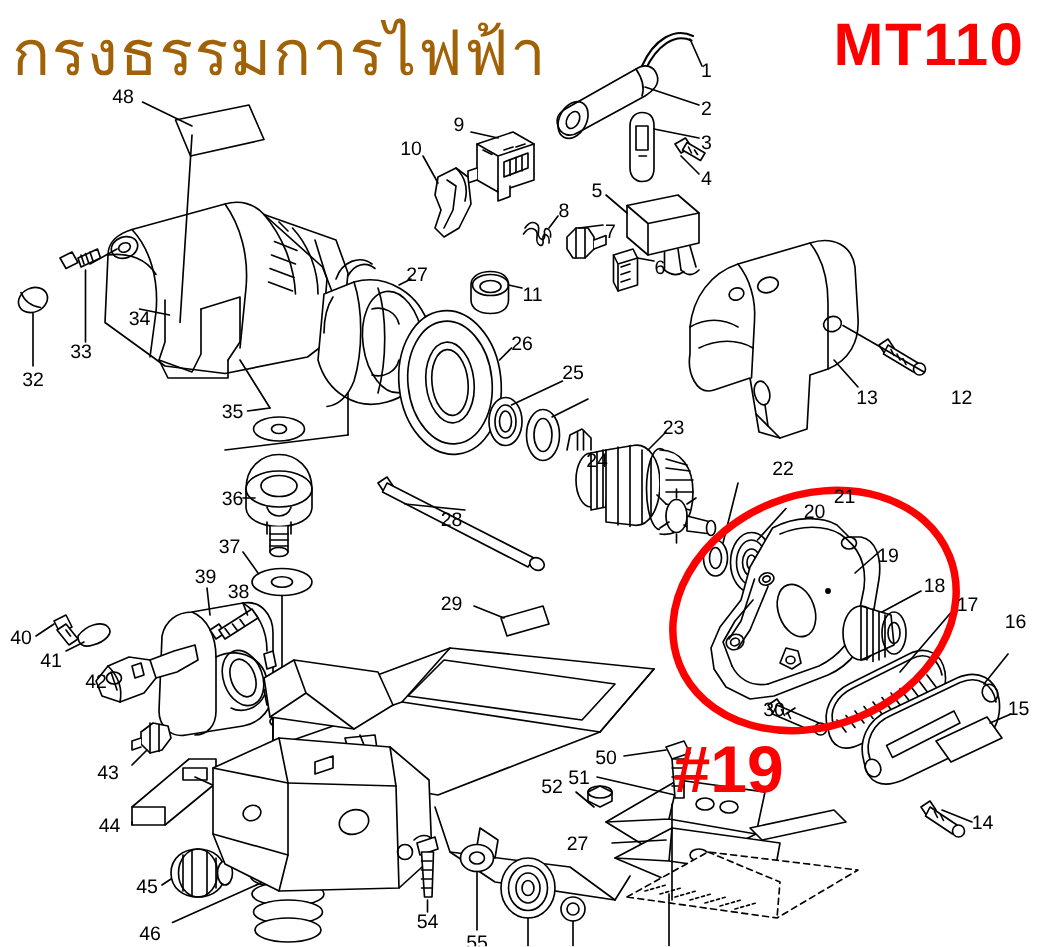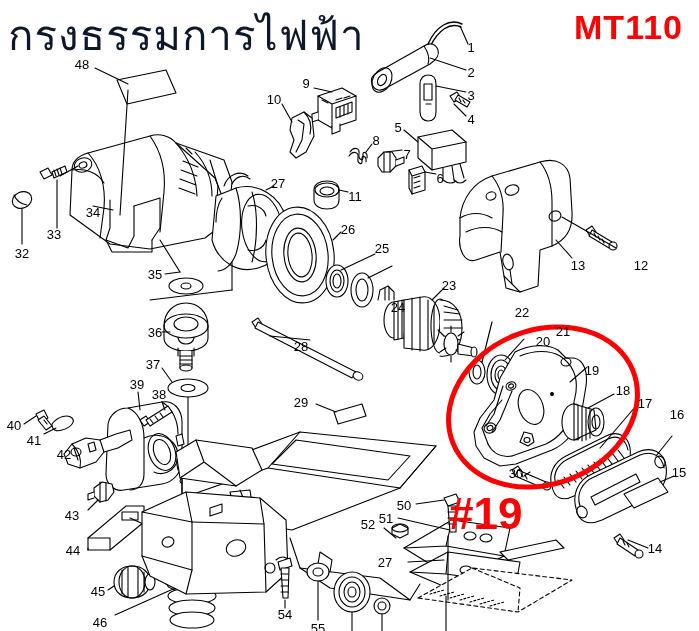--- a/index.html
+++ b/index.html
@@ -24,32 +24,32 @@
     width: 699px;
     height: 631px;
   }
   .wm {
     position: absolute;
     left: 8px;
     top: 2px;
     font-family: "DejaVu Sans", sans-serif;
     font-size: 42px;
     letter-spacing: 1px;
-    color: #0f172a;
+    color: #a16207;
     white-space: nowrap;
     user-select: none;
     pointer-events: none;
   }
   .model-title {
     position: absolute;
     right: 16px;
     top: 8px;
     font-family: "Liberation Sans", sans-serif;
     font-weight: bold;
-    font-size: 34px;
+    font-size: 40px;
     letter-spacing: 1px;
     color: #fe0000;
   }
   .hl-label {
     position: absolute;
     left: 449px;
     top: 489px;
     font-family: "Liberation Sans", sans-serif;
     font-weight: bold;
     font-size: 44px;

